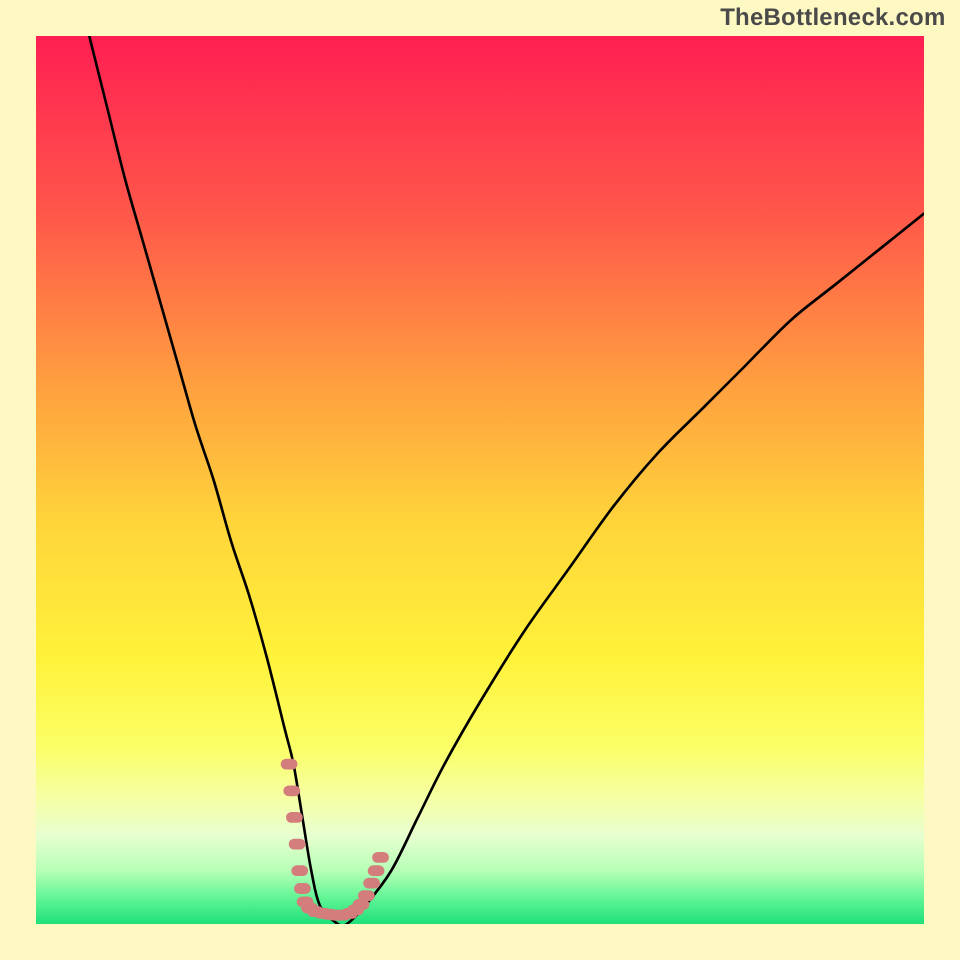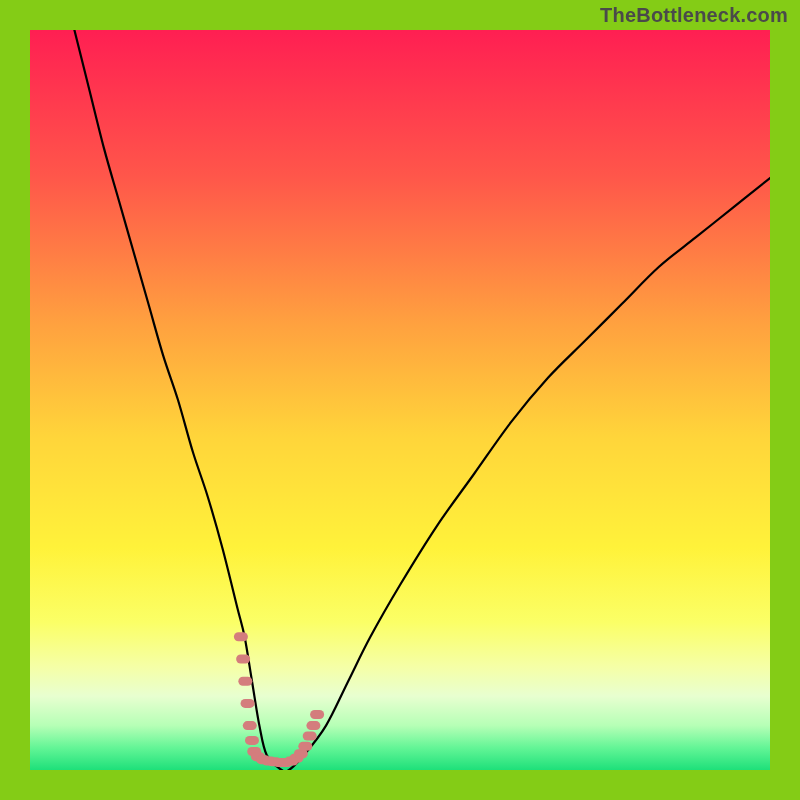--- a/index.html
+++ b/index.html
@@ -10,21 +10,21 @@
     background: #000;
     overflow: hidden;
     font-family: Arial, Helvetica, sans-serif;
   }
   .frame {
     position: absolute;
     left: 0;
     top: 0;
     width: 800px;
     height: 800px;
-    background: #84cc16;
+    background: #fef9c3;
   }
   .plot {
     position: absolute;
     left: 30px;
     top: 30px;
     width: 740px;
     height: 740px;
     overflow: hidden;
   }
   .gradient {

